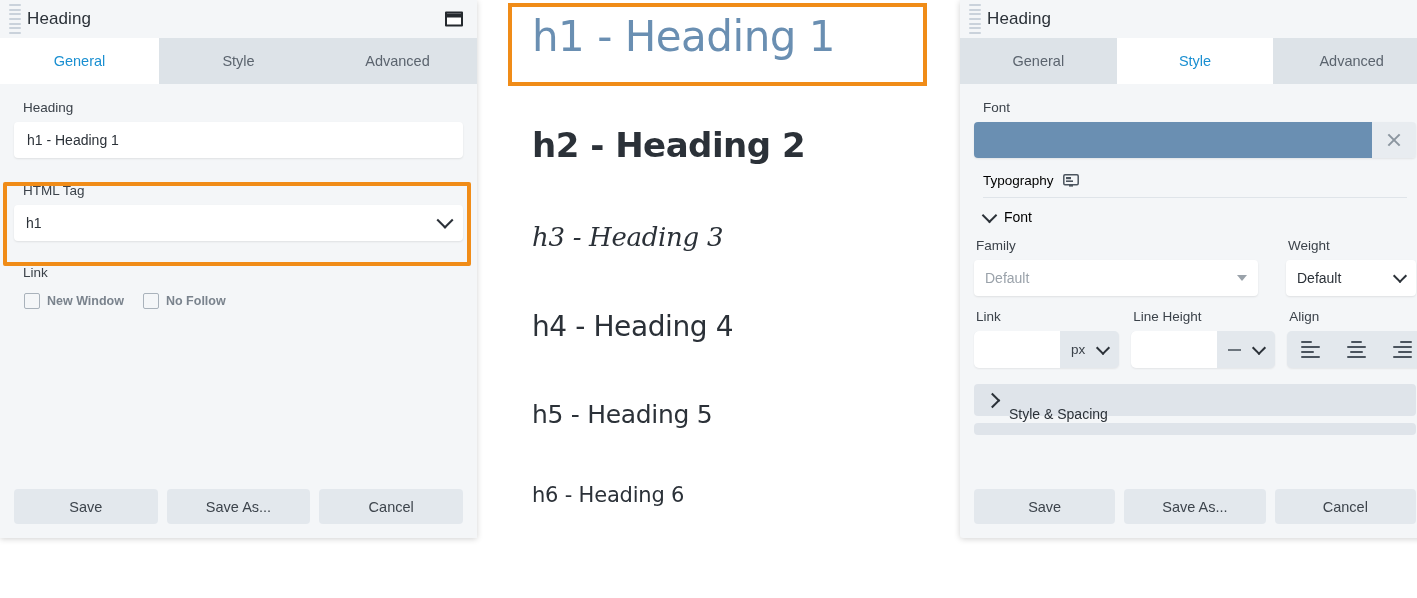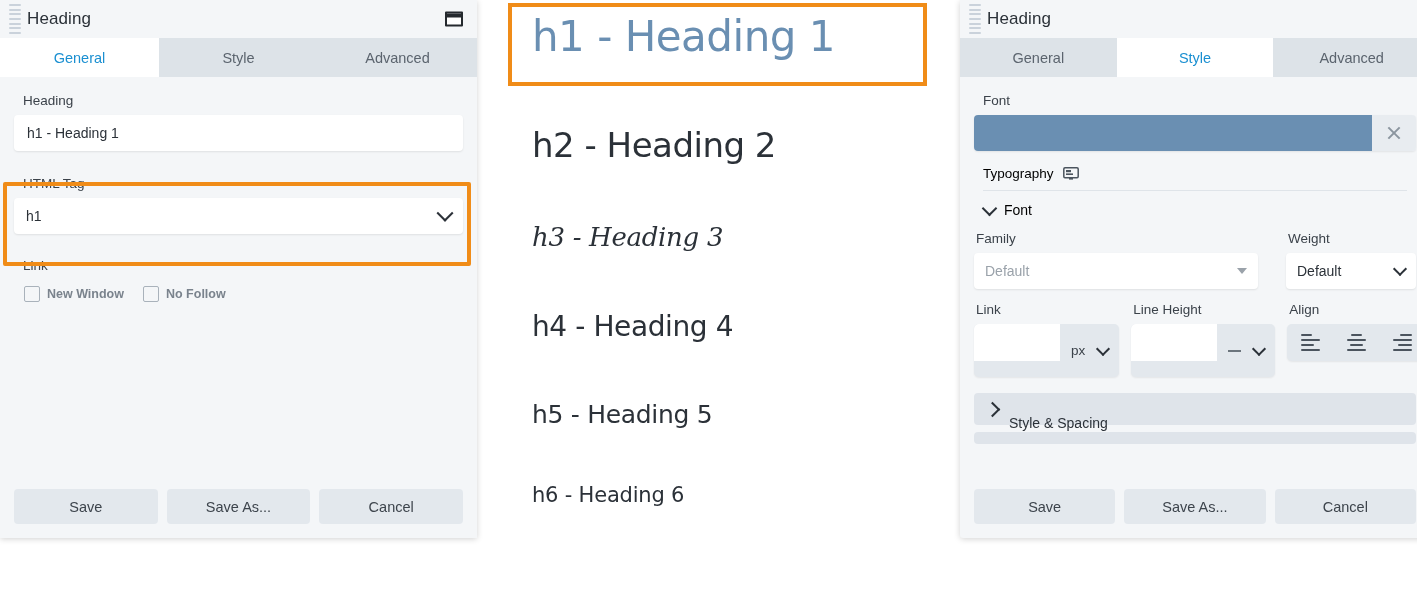--- a/index.html
+++ b/index.html
@@ -42,21 +42,21 @@
   .win-btn .frame{
     position:absolute;inset:0;border:2px solid #24292e;border-radius:1px;
     background:#fff;box-sizing:border-box;
   }
   .win-btn .bar{
     position:absolute;left:2px;right:2px;top:2px;height:4px;background:#24292e;
   }
 
   
   .tabs{
-    height:39px;flex:none;display:flex;background:#c2410c;
+    height:46px;flex:none;display:flex;background:#c2410c;
   }
   .tab{
     flex:1;display:flex;align-items:center;justify-content:center;
     font-size:14.5px;color:#5b646e;cursor:pointer;
     background:#dde3e8;
   }
   .tab.active{background:#ffffff;color:#1a8fd1;}
 
   
   .pbody{flex:1;position:relative;overflow:hidden;padding:0 14px;}
@@ -170,21 +170,21 @@
     transform:rotate(45deg);margin-top:-4px;
   }
 
   .row3{display:flex;gap:12px;align-items:flex-start;}
   .grp{
     display:flex;border-radius:5px;overflow:hidden;background:#e3e8ed;
     box-shadow:0 1px 2px rgba(0,0,0,.07);
   }
   .grp .num{background:#fff;height:37px;width:70px;}
   .grp .unit{
-    height:37px;display:flex;align-items:center;gap:13px;padding:8px 11px;
+    height:37px;display:flex;align-items:center;gap:13px;padding:0 11px;
     font-size:13.5px;color:#3b424a;cursor:pointer;
   }
   .dash{display:inline-block;width:13px;height:2px;background:#6c757d;}
 
   .align-grp{
     display:flex;background:#e3e8ed;border-radius:5px;height:37px;
     align-items:center;box-shadow:0 1px 2px rgba(0,0,0,.07);
   }
   .align-btn{width:46px;height:37px;display:flex;align-items:center;justify-content:center;cursor:pointer;}
   .al{width:19px;display:flex;flex-direction:column;gap:2.5px;}
@@ -201,21 +201,21 @@
 
   
   .samples{
     position:absolute;left:500px;top:0;width:450px;height:598px;
   }
   .sample{
     position:absolute;left:32px;color:#2b3138;white-space:nowrap;
     font-family:"DejaVu Sans",sans-serif;
   }
   .s1{top:12px;left:32px;font-size:42px;color:#6a8fb2;letter-spacing:-.5px;}
-  .s2{top:125px;font-size:34px;letter-spacing:-.5px;}
+  .s2{top:125px;font-size:34px;letter-spacing:-.5px;font-weight:bold;}
   .s3{top:222px;font-size:26px;font-style:italic;font-family:"DejaVu Serif",serif;letter-spacing:-.3px;}
   .s4{top:310px;font-size:28px;letter-spacing:-.4px;}
   .s5{top:400px;font-size:25px;letter-spacing:-.3px;}
   .s6{top:483px;font-size:21px;letter-spacing:-.2px;}
   .hl-sample{
     position:absolute;left:508px;top:3px;width:419px;height:83px;
     border:4px solid #f08c18;box-sizing:border-box;background:transparent;
   }
 </style>
 </head>

